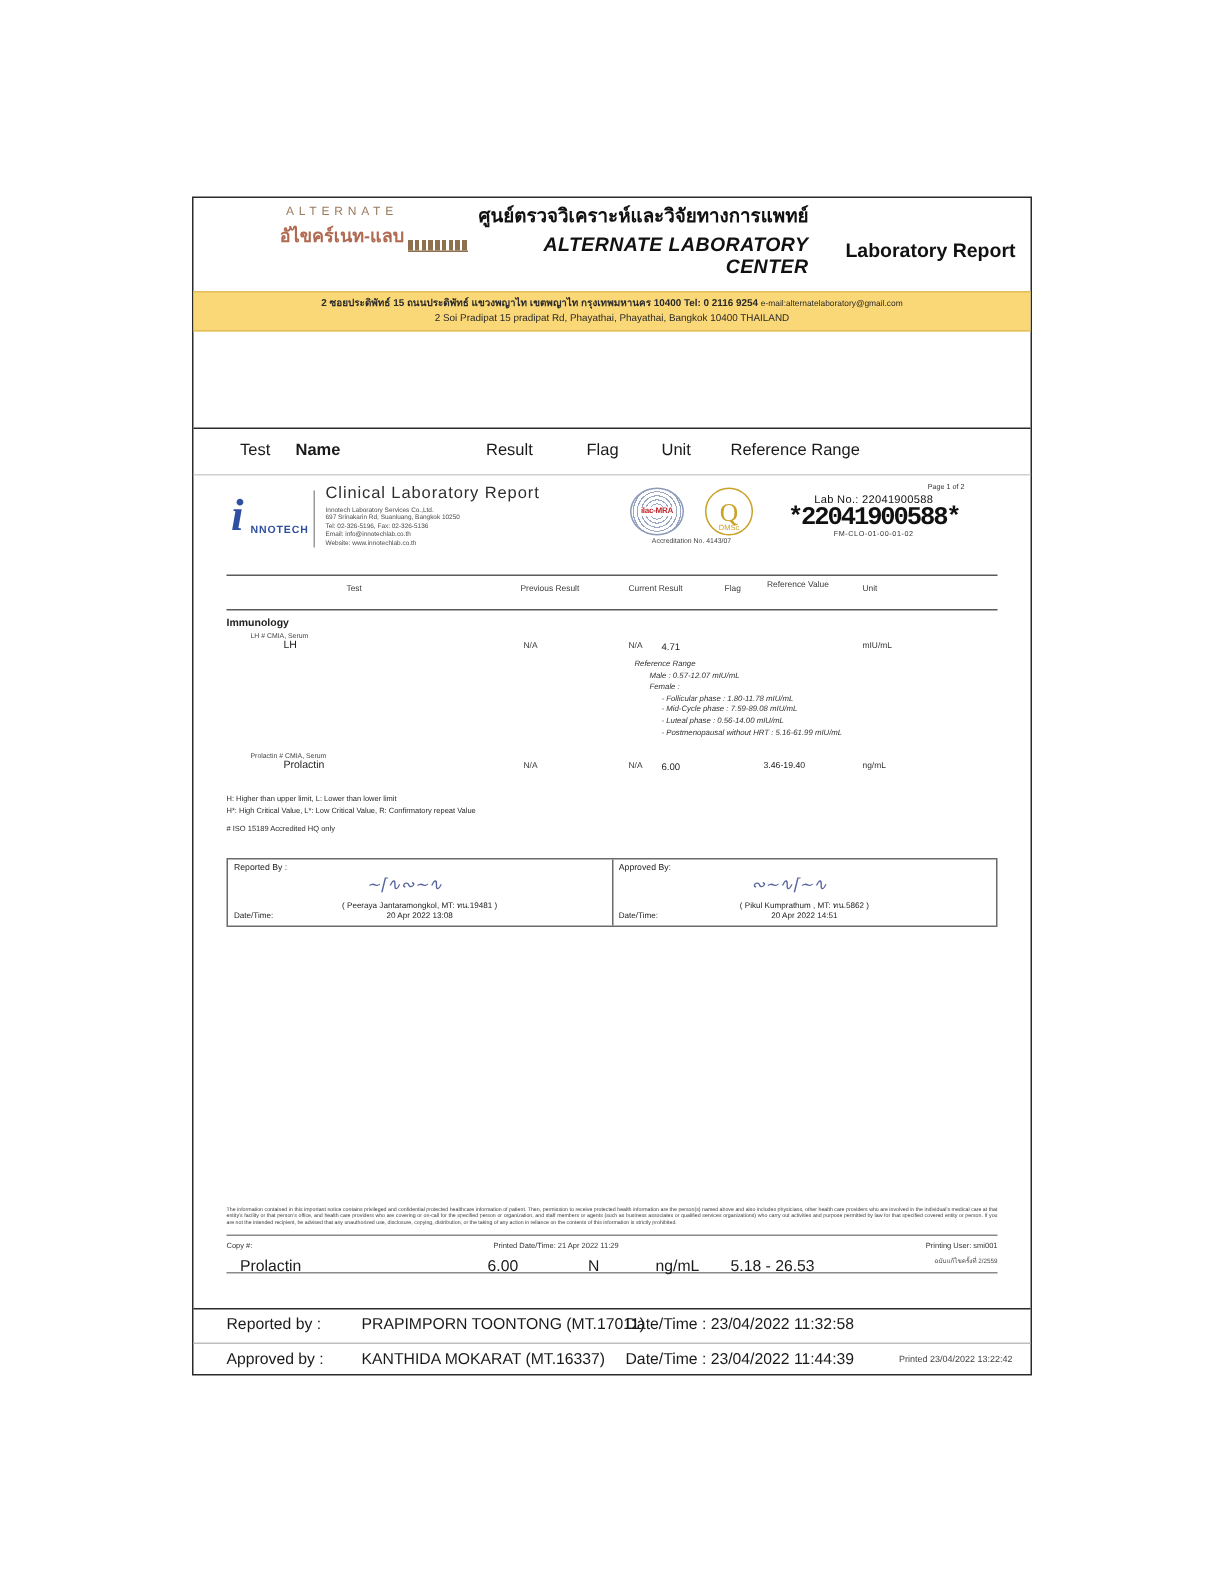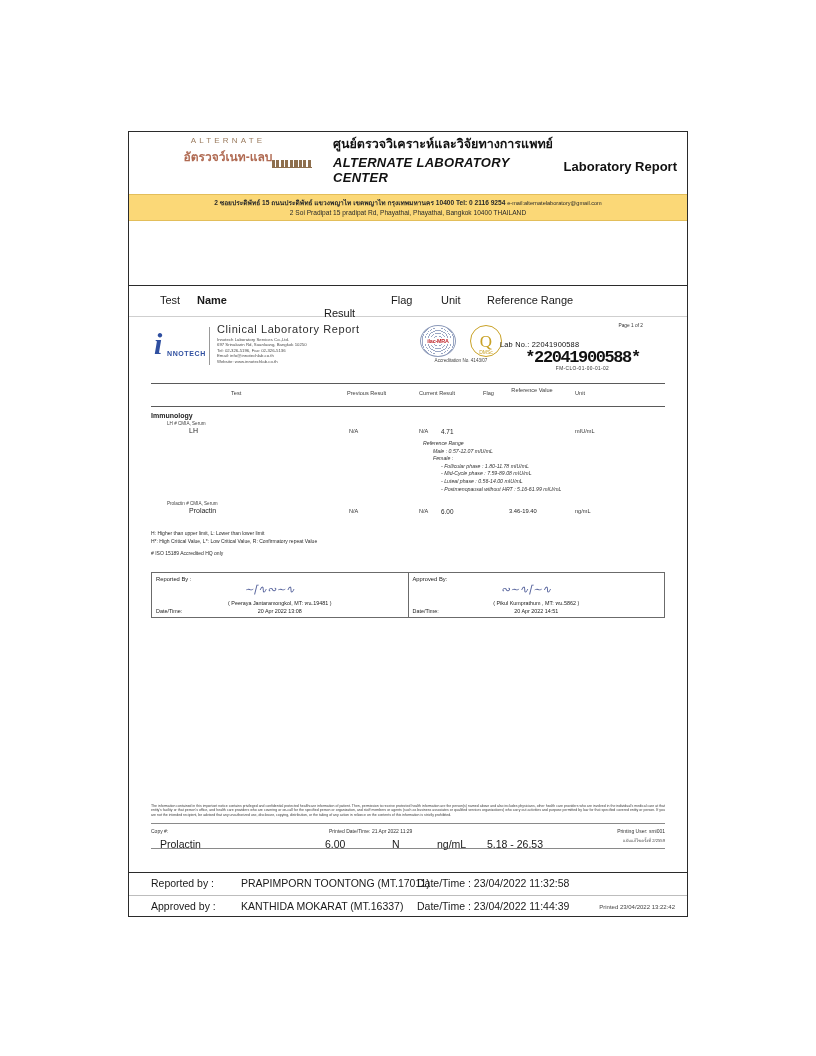--- a/index.html
+++ b/index.html
@@ -35,41 +35,41 @@
   .logo-sub{
     font-size:8px;letter-spacing:3.2px;color:#9a7b5e;margin-top:1px;
     position:relative;
   }
   .logo-blocks{
     position:absolute;right:6px;top:25px;width:40px;height:7px;
     background:repeating-linear-gradient(90deg,#8e6f4e 0 3px,#fff 3px 4.5px);
     border-bottom:1.5px solid #8e6f4e;
   }
   .logo-thai{font-size:12px;color:#b06a52;font-weight:bold;margin-top:2px;}
-  .hdr-center{position:absolute;left:204px;top:4px;width:230px;text-align:left;}
+  .hdr-center{position:absolute;left:180px;top:4px;width:230px;text-align:right;}
   .hdr-th{font-size:12.5px;font-weight:bold;color:#111;line-height:16px;}
   .hdr-en{font-size:13px;font-style:italic;font-weight:bold;color:#111;letter-spacing:.3px;margin-top:3px;}
   .hdr-right{position:absolute;right:10px;top:27px;font-size:13px;font-weight:bold;color:#111;}
 
   
   .band{
     background:#fbd877;height:27px;border-top:1px solid #e3be5a;border-bottom:1px solid #e3be5a;
     text-align:center;padding-top:3px;box-sizing:border-box;
   }
   .band-th{font-size:6.6px;font-weight:bold;color:#2a2a2a;line-height:10px;white-space:nowrap;}
   .band-th .mail{font-weight:normal;font-size:5.6px;}
   .band-en{font-size:6.6px;color:#2a2a2a;line-height:10px;}
 
   
   .patient-band{height:64px;border-bottom:1.5px solid #2b2b2b;}
 
   
   .cols{height:30px;position:relative;border-bottom:1px solid #cfcfcf;}
   .cols span{position:absolute;top:8px;font-size:11px;color:#1a1a1a;}
-  .c-test{left:31px;} .c-name{left:68px;font-weight:bold;} .c-result{left:195px;margin-top:13px;}
+  .c-test{left:31px;} .c-name{left:68px;font-weight:bold;} .c-result{left:195px;}
   .c-flag{left:262px;} .c-unit{left:312px;} .c-ref{left:358px;}
 
   
   .inner{position:relative;margin:6px 0 0 0;padding:0 22px;color:#3c3c3c;}
 
   .inner-top{position:relative;height:48px;}
   .innotech{position:absolute;left:0;top:4px;width:62px;height:38px;}
   .it-i{
     position:absolute;left:3px;top:2px;font-size:30px;font-style:italic;font-weight:bold;
     color:#2f4fa0;line-height:30px;font-family:"Liberation Serif",serif;
@@ -89,21 +89,21 @@
   .ilac b{font-size:5.4px;color:#c1272d;background:#fff;padding:0 1px;letter-spacing:-.2px;}
   .qmark{
     width:30px;height:30px;border-radius:50%;border:1.4px solid #c9a227;
     position:relative;display:flex;align-items:center;justify-content:center;
   }
   .qmark .q{font-size:17px;color:#c9a227;font-family:"Liberation Serif",serif;line-height:17px;}
   .qmark .dmsc{position:absolute;bottom:1px;left:0;right:0;text-align:center;font-size:5px;color:#c9a227;}
   .acc-no{font-size:4.6px;color:#444;margin-top:1px;}
   .labno{position:absolute;right:0;top:0;width:165px;text-align:center;}
   .page-of{font-size:4.8px;color:#333;text-align:right;padding-right:22px;}
-  .labno-line{font-size:7.4px;color:#111;text-align:left;letter-spacing:.2px;margin-top:12px;}
+  .labno-line{font-size:7.4px;color:#111;text-align:center;letter-spacing:.2px;}
   .barcode-txt{
     font-family:Liberation Mono, monospace;font-weight:bold;font-size:17px;letter-spacing:-1.4px;
     color:#111;line-height:17px;
   }
   .fm{font-size:4.8px;color:#333;letter-spacing:.4px;}
 
   
   .itbl{margin-top:12px;position:relative;}
   .itbl-head{
     position:relative;height:22px;border-top:1px solid #5a5a5a;border-bottom:1px solid #5a5a5a;
@@ -172,21 +172,21 @@
 </head>
 <body>
 
 <div class="page">
   <div class="outer-frame">
 
     <div class="hdr">
       <div class="logo-wrap">
         <div class="logo-sub">ALTERNATE</div>
         <div class="logo-blocks"></div>
-        <div class="logo-thai">อัตรวจว์เนท-แลบ</div>
+        <div class="logo-thai">อัไขคร์เนท-แลบ</div>
       </div>
       <div class="hdr-center">
         <div class="hdr-th">ศูนย์ตรวจวิเคราะห์และวิจัยทางการแพทย์</div>
         <div class="hdr-en">ALTERNATE LABORATORY CENTER</div>
       </div>
       <div class="hdr-right">Laboratory Report</div>
     </div>
 
     <div class="band">
       <div class="band-th">

